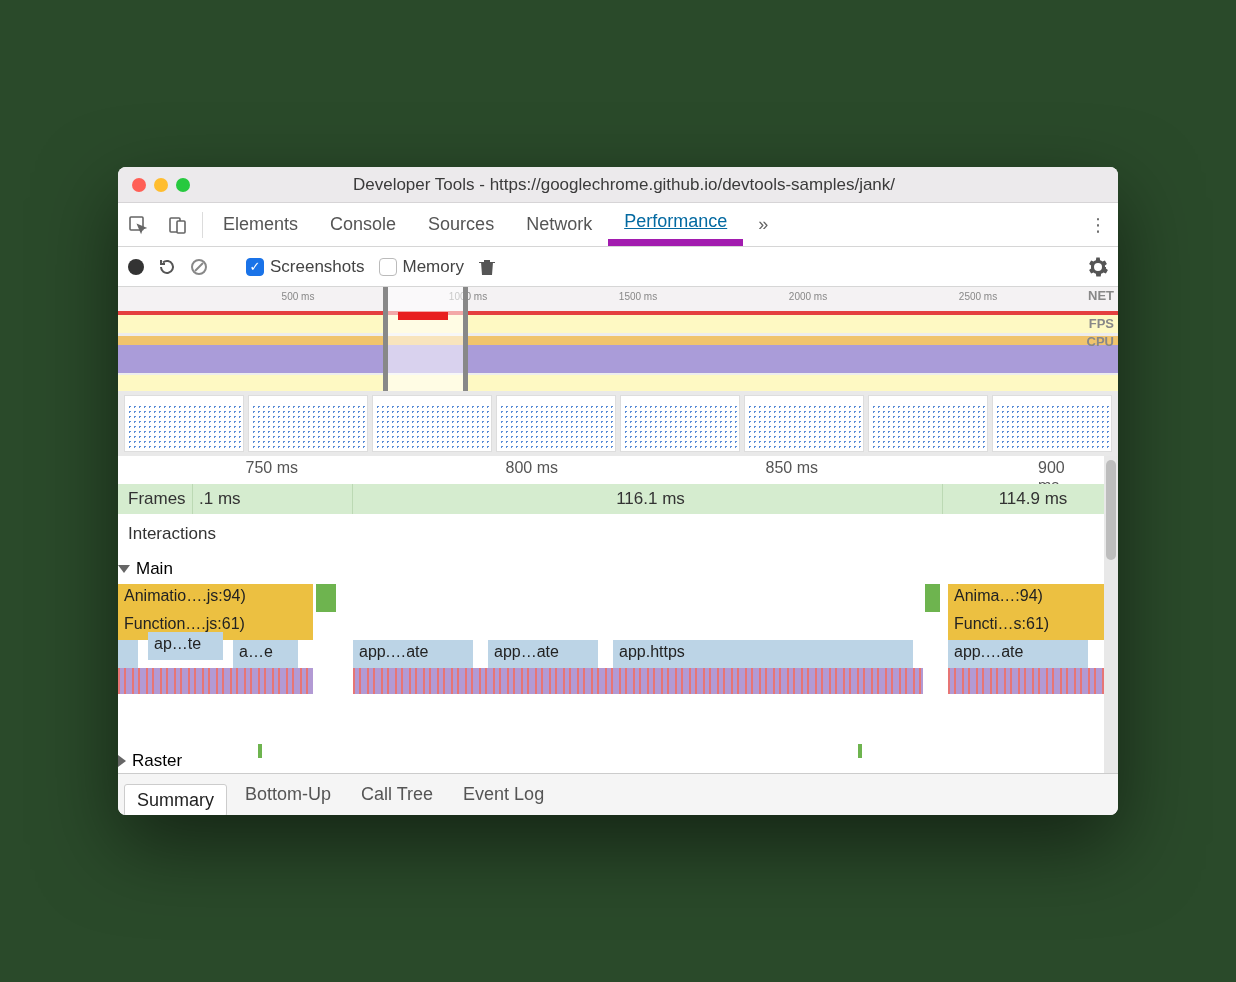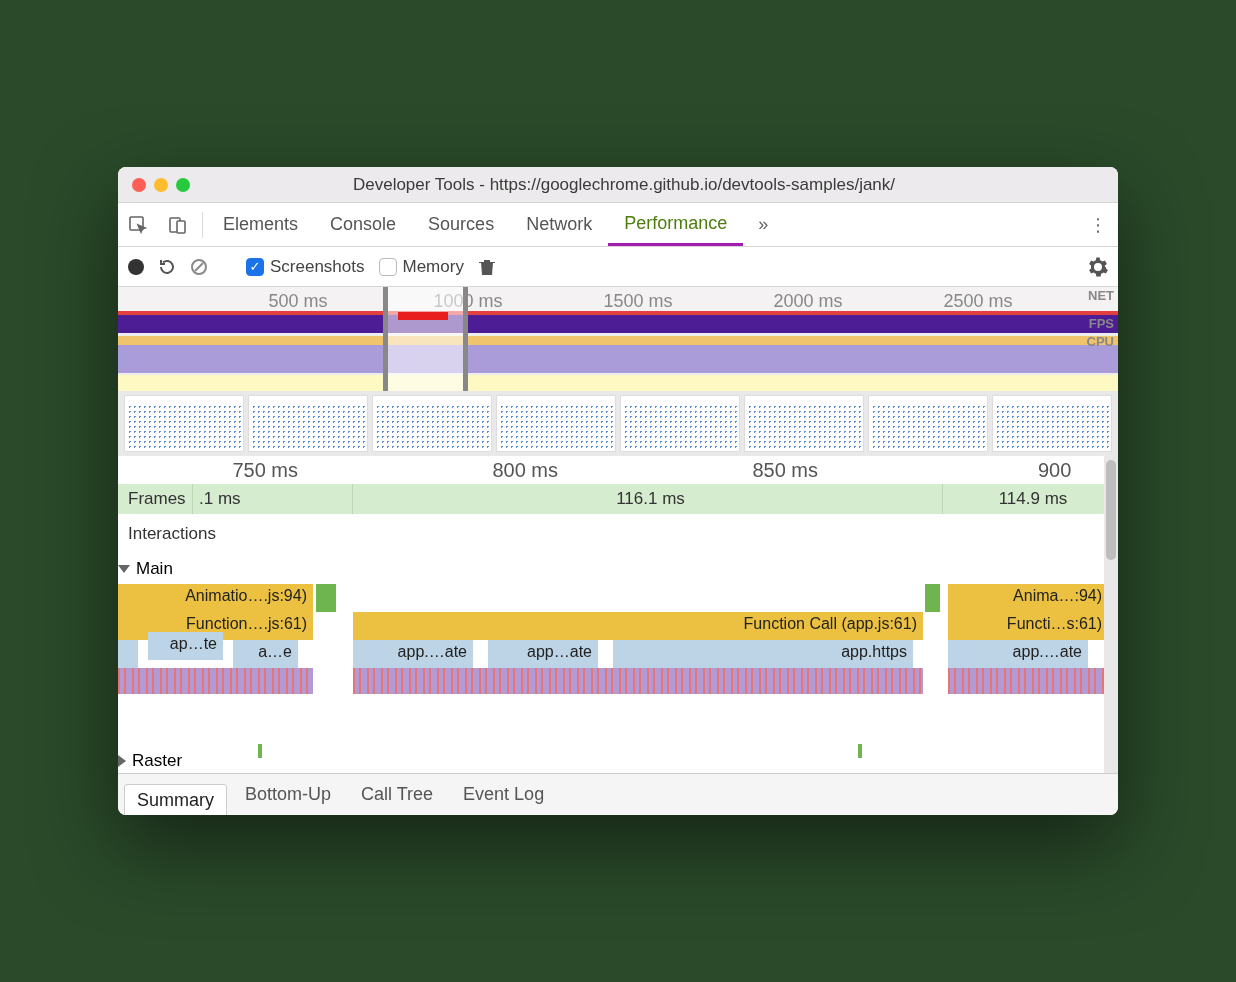--- a/index.html
+++ b/index.html
@@ -33,68 +33,68 @@
 .tabs {
   height: 44px; display:flex; align-items:center;
   border-bottom: 1px solid #d6d6d6;
   font-size: 18px; color:#555;
 }
 .tabs .picker, .tabs .device, .tabs .more, .tabs .menu {
   width:40px; display:flex; align-items:center; justify-content:center; color:#666;
 }
 .tabs .sep { width:1px; height:26px; background:#dcdcdc; margin:0 4px; }
 .tab { padding:0 16px; height:100%; display:flex; align-items:center; cursor:pointer; }
-.tab.active { color:#4d7c0f; border-bottom:3px solid #a21caf; }
+.tab.active { color:#0369a1; border-bottom:7px solid #a21caf;text-decoration:underline; }
 
 
 .toolbar {
   height:40px; display:flex; align-items:center;
   border-bottom:1px solid #d6d6d6; padding:0 10px; gap:14px;
   font-size:17px; color:#444;
 }
 .rec { width:16px; height:16px; border-radius:50%; background:#333; }
 .tbtn { display:flex; align-items:center; justify-content:center; color:#666; cursor:pointer; }
 .checkrow { display:flex; align-items:center; gap:6px; }
 .check { width:18px; height:18px; border-radius:4px; border:1px solid #bbb; display:flex; align-items:center; justify-content:center; color:#fff; font-size:13px; }
 .check.on { background:#1a73e8; border-color:#1a73e8; }
 
 
 .overview { position:relative; background:#fff; }
-.ov-ticks { height:28px; background:#f4f2f3; position:relative; font-size:18px; color:#888; border-bottom:1px solid #e0e0e0;}
+.ov-ticks { height:28px; background:#f4f2f3; position:relative; font-size:10px; color:#888; border-bottom:1px solid #e0e0e0;}
 .ov-ticks span { position:absolute; top:4px; transform:translateX(-50%); }
 .ov-redbar { position:absolute; left:0; right:0; top:24px; height:10px; background:#e43f3f; }
-.ov-fps { height:18px; background:#4c1d95; position:relative; }
+.ov-fps { height:18px; background:#fef9c3; position:relative; }
 .ov-cpu { height:42px; background:#ededed; position:relative; }
 .ov-cpu-yel { position:absolute; left:0; right:0; top:3px; height:9px; background:#f0c46d; }
 .ov-cpu-pur { position:absolute; left:0; right:0; top:12px; height:28px; background:#aa9cd9; }
 .ov-net { height:16px; background:#fef9c3; }
 .ov-lbl { position:absolute; right:4px; font-size:13px; font-weight:bold; color:#888; }
 .ov-window { position:absolute; top:0; bottom:0; background:rgba(255,255,255,0.55); border-left:5px solid #888; border-right:5px solid #888; }
 .ov-redsel { position:absolute; top:25px; height:8px; background:#e81e1e; }
 
 .filmstrip { height:65px; background:#e9e9e9; display:flex; gap:4px; padding:4px 6px; }
 .thumb { flex:1; background:#fff; border:1px solid #ddd; position:relative; overflow:hidden; }
 .thumb::after { content:""; position:absolute; inset:8px 2px 2px 2px;
   background:radial-gradient(#5b8dd6 1px, transparent 1px);
   background-size:5px 5px; }
 
 
 .detail { position:relative; }
-.d-ticks { height:28px; position:relative; font-size:20px; color:#555; }
+.d-ticks { height:28px; position:relative; font-size:16px; color:#555; }
 .d-ticks span { position:absolute; top:3px; transform:translateX(-100%); }
 .row { height:30px; display:flex; align-items:center; font-size:17px; position:relative; }
 .row-label { padding:0 10px; color:#333; }
 .frames { background:#d5eccf; height:30px; position:relative; font-size:17px; color:#333; }
 .frames .seg { position:absolute; top:0; bottom:0; border-right:1px solid #bcd9b4; display:flex; align-items:center; padding-left:6px; }
 .tri { display:inline-block; width:0; height:0; border-style:solid; margin-right:6px; }
 .tri.down { border-width:8px 6px 0 6px; border-color:#666 transparent transparent; }
 .tri.right { border-width:6px 0 6px 8px; border-color:transparent transparent transparent #666; }
 
 .flame { position:relative; height:165px; }
-.fbar { position:absolute; height:28px; font-size:16px; color:#222; padding:3px 6px; overflow:hidden; white-space:nowrap;text-align:right; }
+.fbar { position:absolute; height:28px; font-size:16px; color:#222; padding:3px 6px; overflow:hidden; white-space:nowrap; }
 .fbar.yellow { background:#ecc041; }
 .fbar.green { background:#6eb44f; }
 .fbar.blue { background:#bcd4e6; }
 .stripes { position:absolute; height:26px;
   background: repeating-linear-gradient(90deg,#e77575 0 2px,#b29ad4 2px 6px,#e77575 6px 8px,#b29ad4 8px 14px);
 }
 .tick { position:absolute; width:4px; height:14px; background:#6eb44f; }
 .scroll { position:absolute; right:0; width:14px; background:#e8e8e8; }
 .scroll-thumb { position:absolute; left:2px; right:2px; background:#bdbdbd; border-radius:5px; }
 
@@ -240,21 +240,20 @@
     </div>
 
     <div class="flame">
 
       <div class="fbar yellow" style="left:0; width:19.5%; top:0">Animatio….js:94)</div>
       <div class="fbar green" style="left:19.8%; width:2%; top:0"></div>
       <div class="fbar green" style="left:80.7%; width:1.5%; top:0"></div>
       <div class="fbar yellow" style="left:83%; width:16%; top:0">Anima…:94)</div>
 
       <div class="fbar yellow" style="left:0; width:19.5%; top:28px">Function….js:61)</div>
-      <div class="fbar yellow" style="left:23.5%; width:57%; top:28px">Function Call (app.js:61)</div>
       <div class="fbar yellow" style="left:83%; width:16%; top:28px">Functi…s:61)</div>
 
       <div class="fbar blue" style="left:0; width:2%; top:56px"></div>
       <div class="fbar blue" style="left:3%; width:7.5%; top:48px">ap…te</div>
       <div class="fbar blue" style="left:11.5%; width:6.5%; top:56px">a…e</div>
       <div class="fbar blue" style="left:23.5%; width:12%; top:56px">app.…ate</div>
       <div class="fbar blue" style="left:37%; width:11%; top:56px">app…ate</div>
       <div class="fbar blue" style="left:49.5%; width:30%; top:56px">app.https</div>
       <div class="fbar blue" style="left:83%; width:14%; top:56px">app.…ate</div>
 

